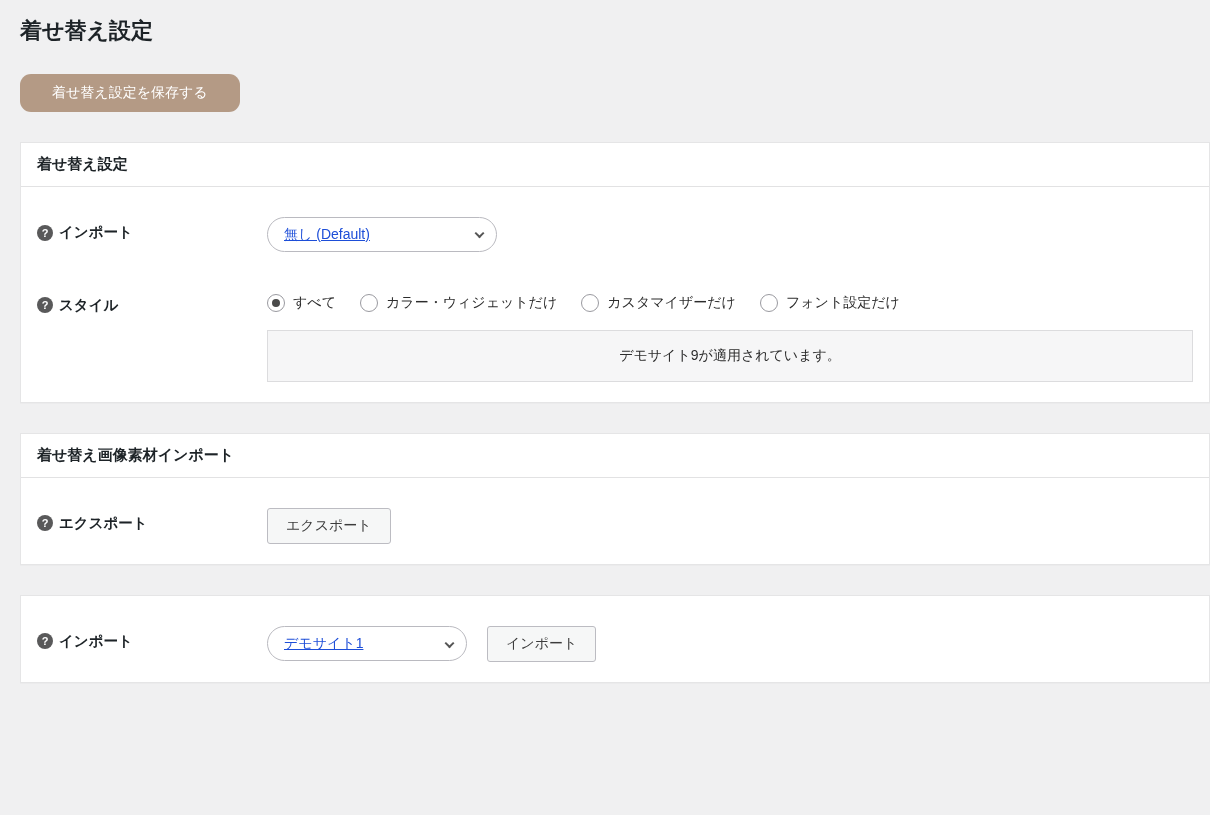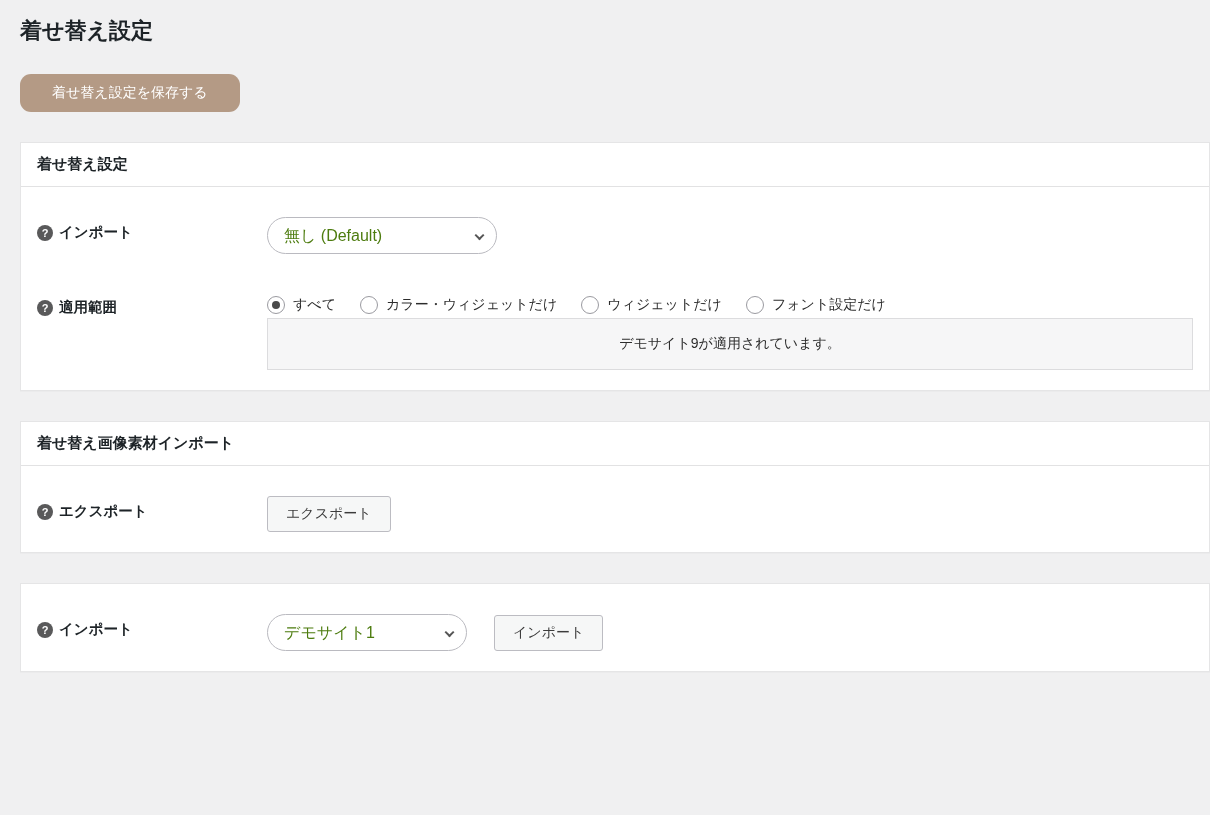--- a/index.html
+++ b/index.html
@@ -80,26 +80,27 @@
   .select-wrap {
     position: relative;
     display: inline-block;
   }
   .select {
     appearance: none;
     -webkit-appearance: none;
     background: #fff;
     border: 1px solid #babac0;
     border-radius: 20px;
-    font-size: 16px;
+    font-size: 14px;
     padding: 8px 44px 8px 16px;
     min-width: 230px;
-    color: #4d7c0f;
+    color: #1d4ed8;
     line-height: 1.2;
     cursor: pointer;
+    text-decoration: underline;
   }
   .select.small { min-width: 200px; }
   .select-wrap .chev {
     position: absolute;
     right: 14px;
     top: 50%;
     transform: translateY(-60%) rotate(45deg);
     width: 7px;
     height: 7px;
     border-right: 2px solid #555;
@@ -132,41 +133,41 @@
     background: #fff;
   }
   .radio-item.checked .radio-circle::after {
     content: "";
     width: 8px;
     height: 8px;
     border-radius: 50%;
     background: #4a4a4a;
   }
   .notice-box {
-    margin-top: 4px;
+    margin-top: 18px;
     border: 1px solid #dcdcde;
     background: #f6f6f7;
     padding: 16px 10px;
     text-align: center;
     font-size: 14px;
     color: #2c2c2c;
   }
   .btn-outline {
     background: #f6f7f7;
     border: 1px solid #bcbcc2;
     color: #3c3c3c;
     font-size: 14px;
     padding: 8px 18px;
     border-radius: 3px;
     cursor: pointer;
   }
   .import-row {
     display: flex;
     align-items: center;
-    gap: 27px;
+    gap: 20px;
   }
 </style>
 </head>
 <body>
 
 
 
 <h1 class="page-title">着せ替え設定</h1>
 
 <button class="save-btn">着せ替え設定を保存する</button>
@@ -187,35 +188,35 @@
         <div class="select-wrap">
           <div class="select">無し (Default)</div>
           <span class="chev"></span>
         </div>
       </div>
     </div>
 
     <div class="form-row" style="padding-top:38px;">
       <div class="th">
         <span class="help-icon">?</span>
-        <span>適用範囲</span>
+        <span>スタイル</span>
       </div>
       <div class="td">
         <div class="radio-group">
           <label class="radio-item checked">
             <span class="radio-circle"></span>
             <span>すべて</span>
           </label>
           <label class="radio-item">
             <span class="radio-circle"></span>
             <span>カラー・ウィジェットだけ</span>
           </label>
           <label class="radio-item">
             <span class="radio-circle"></span>
-            <span>ウィジェットだけ</span>
+            <span>カスタマイザーだけ</span>
           </label>
           <label class="radio-item">
             <span class="radio-circle"></span>
             <span>フォント設定だけ</span>
           </label>
         </div>
         <div class="notice-box">デモサイト9が適用されています。</div>
       </div>
     </div>
 

